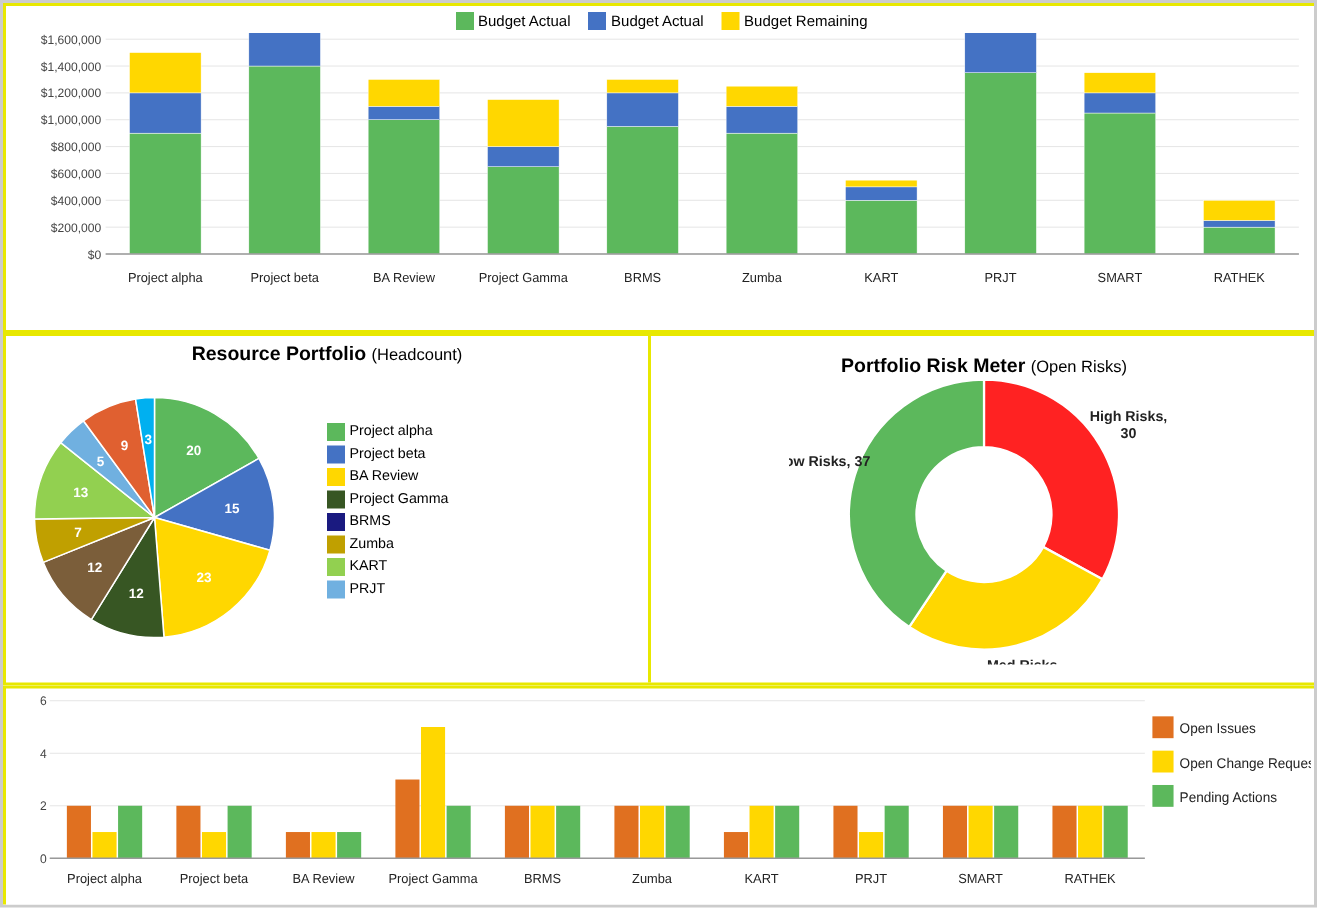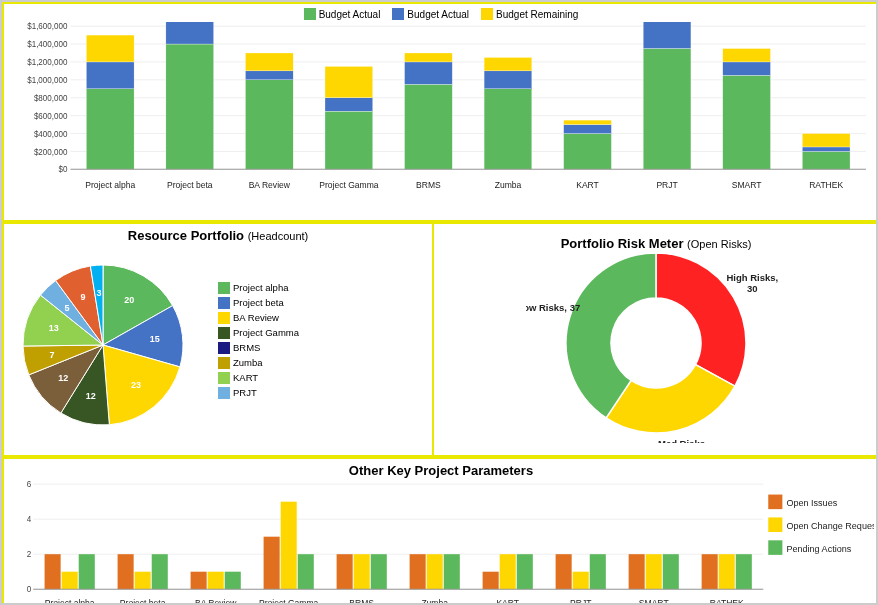--- a/index.html
+++ b/index.html
@@ -269,21 +269,20 @@
             <text x="156.8033544002065" y="214.74548355171783" text-anchor="middle" font-size="9.5" font-weight="bold" fill="#222">24</text>
             <path d="M 80.16025992155201 174.93997804184858 A 90 90 0 0 1 129.99999999999997 10
        L 130 55 A 45 45 0 0 0 105.080129960776 137.4699890209243 Z" fill="#5cb85c" stroke="#fff" stroke-width="1.5"></path>
             <text x="22.78766953799503" y="67.60376261190443" text-anchor="middle" font-size="9.5" font-weight="bold" fill="#222">Low Risks, 37</text>
           </svg>
       </div>
     </div>
   </div>
 
   <div class="section-params">
-    <div class="section-title">Other Key Project Parameters</div>
     <div style="position:relative; height:130px; width:100%;">
       <svg width="100%" height="130" id="params-svg" viewBox="0 0 860 125" preserveAspectRatio="none">
           <line x1="25" x2="750" y1="4" y2="4" stroke="#ddd" stroke-width="0.5"></line>
           <text x="23" y="7" text-anchor="end" font-size="8" fill="#444">6</text>
           <line x1="25" x2="750" y1="37.66666666666667" y2="37.66666666666667" stroke="#ddd" stroke-width="0.5"></line>
           <text x="23" y="40.66666666666667" text-anchor="end" font-size="8" fill="#444">4</text>
           <line x1="25" x2="750" y1="71.33333333333334" y2="71.33333333333334" stroke="#ddd" stroke-width="0.5"></line>
           <text x="23" y="74.33333333333334" text-anchor="end" font-size="8" fill="#444">2</text>
           <line x1="25" x2="750" y1="105" y2="105" stroke="#ddd" stroke-width="0.5"></line>
           <text x="23" y="108" text-anchor="end" font-size="8" fill="#444">0</text>

